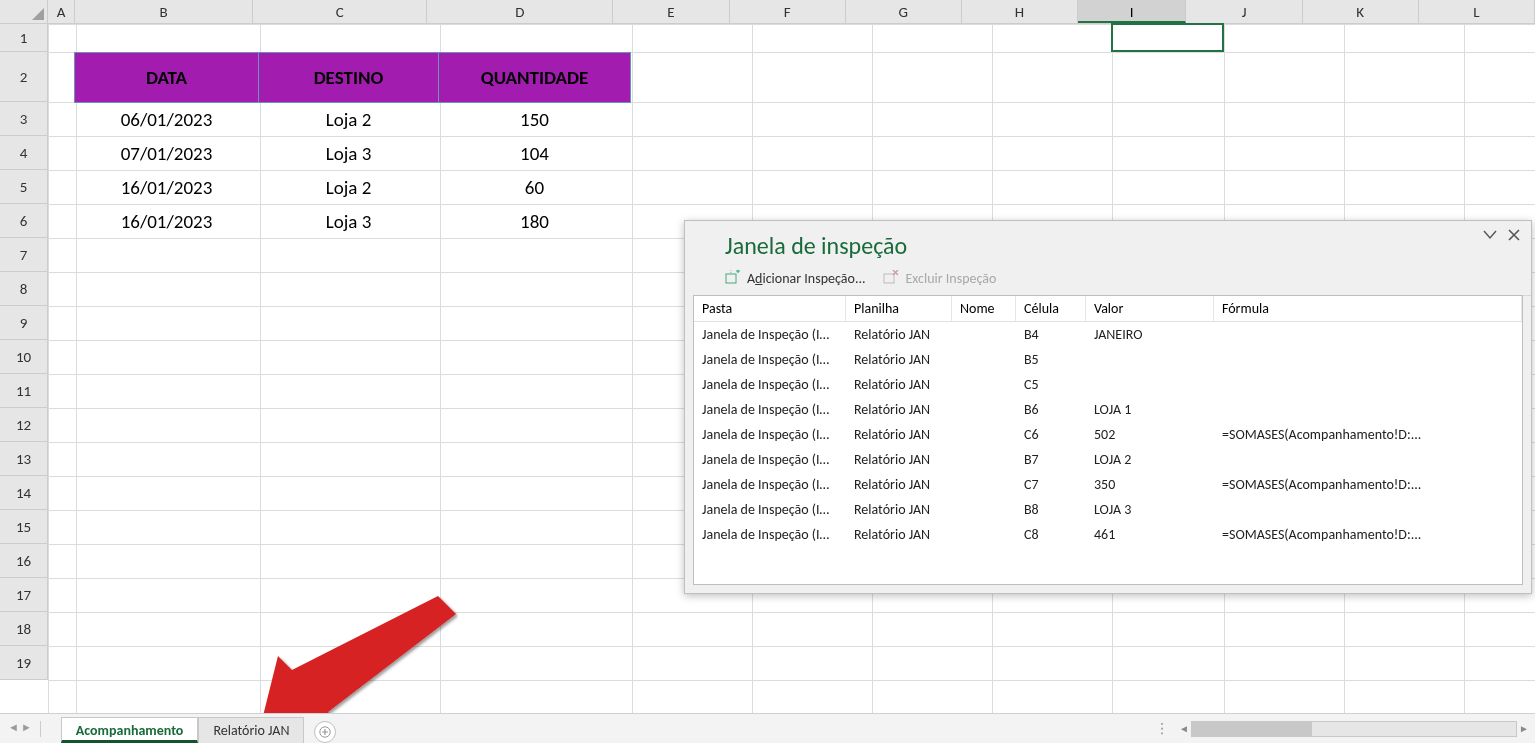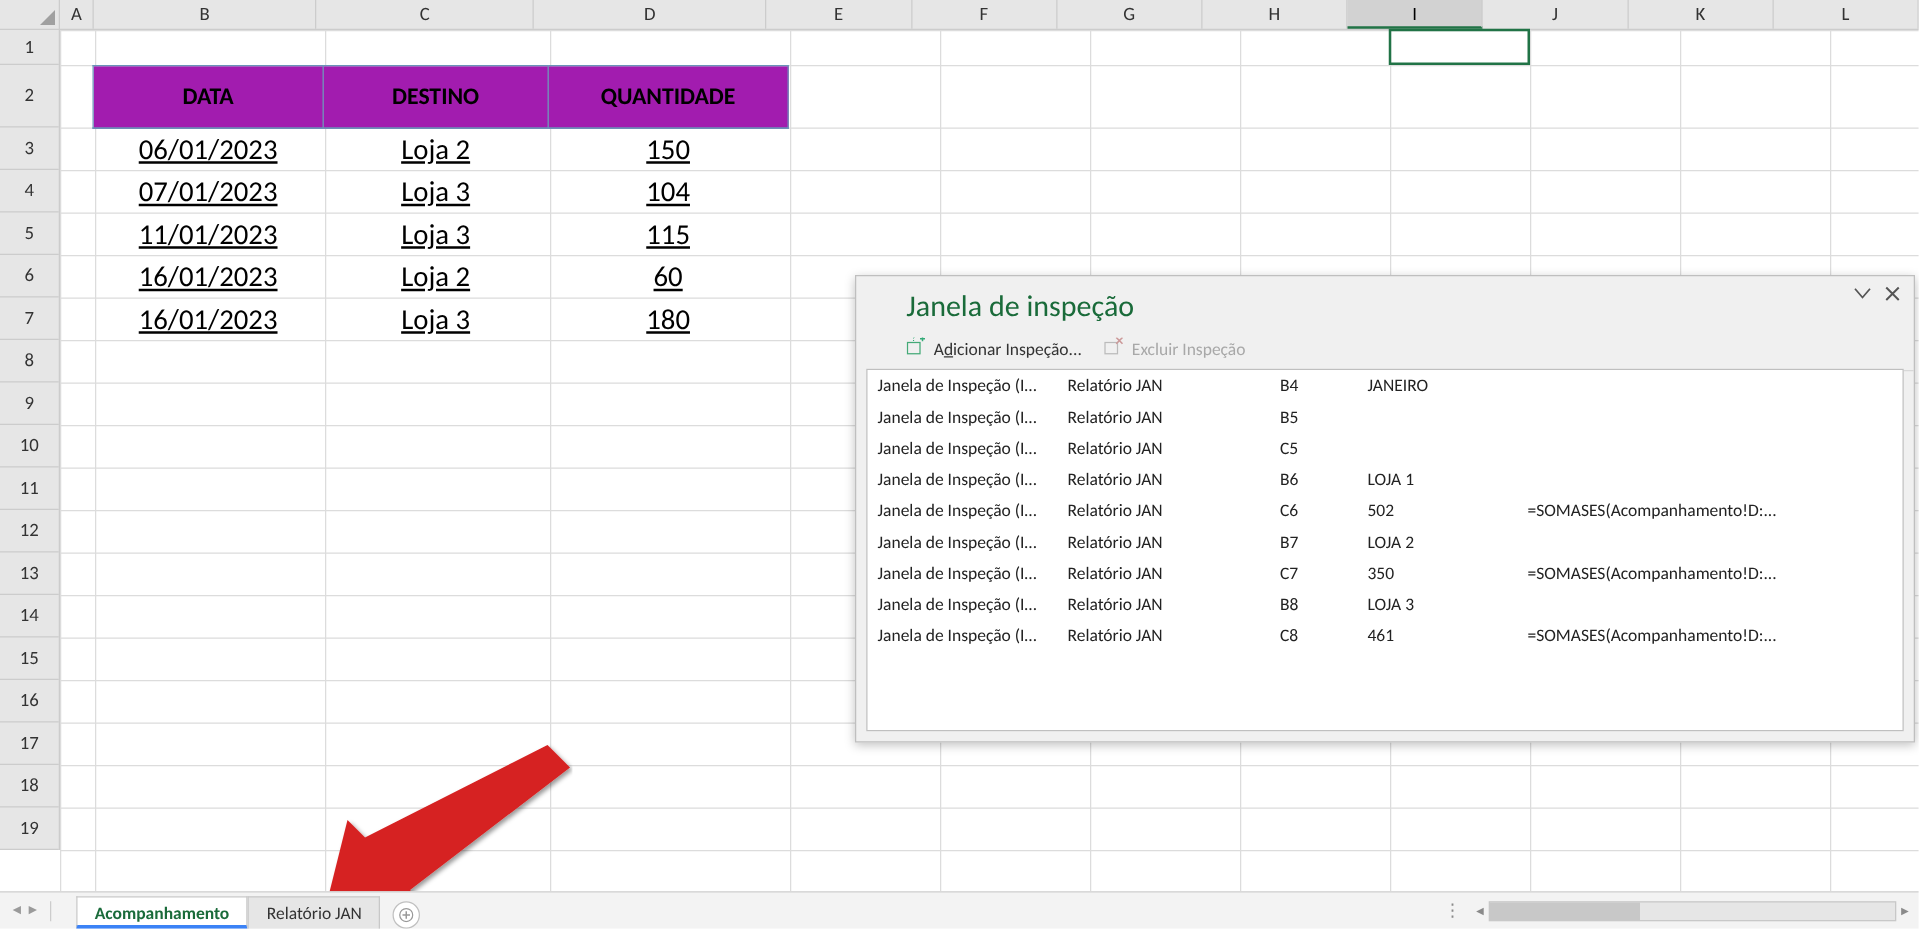--- a/index.html
+++ b/index.html
@@ -95,25 +95,24 @@
   .data-table th {
     background: #a21caf;
     border: 1px solid #6a93b8;
     font-weight: bold;
     font-size: 19px;
     height: 50px;
     text-align:center;
     color:#000;
   }
   .data-table td {
-    font-size: 23px;
+    font-size: 19px;
     height: 34px;
     text-align: center;
     border: none;
-    text-decoration: underline;
   }
   .col-data { width: 184px; }
   .col-dest { width: 180px; }
   .col-qty  { width: 192px; }
 
   
   .active-cell-outline {
     position: absolute;
     border: 2px solid #217346;
     background: rgba(255,255,255,0);
@@ -204,21 +203,21 @@
     background:#e6e6e6;
     border:1px solid #c8c8c8;
     border-bottom:none;
     margin-right:0px;
     color:#333;
   }
   .sheet-tab.active {
     background:#ffffff;
     color:#1a6b3a;
     font-weight:bold;
-    border-bottom:3px solid #3b82f6;
+    border-bottom:3px solid #14532d;
   }
   .sheet-add {
     width:22px; height:22px;
     border:1px solid #c0c0c0;
     border-radius:50%;
     margin-left:10px;
     display:flex; align-items:center; justify-content:center;
     font-size:14px; color:#666; background:#fff;
   }
   .sheet-scroll {
@@ -330,25 +329,20 @@
     <tbody id="tableBody">
         <tr>
           <td class="col-data">06/01/2023</td>
           <td class="col-dest">Loja 2</td>
           <td class="col-qty">150</td>
         </tr>
         <tr>
           <td class="col-data">07/01/2023</td>
           <td class="col-dest">Loja 3</td>
           <td class="col-qty">104</td>
-        </tr>
-        <tr>
-          <td class="col-data">11/01/2023</td>
-          <td class="col-dest">Loja 3</td>
-          <td class="col-qty">115</td>
         </tr>
         <tr>
           <td class="col-data">16/01/2023</td>
           <td class="col-dest">Loja 2</td>
           <td class="col-qty">60</td>
         </tr>
         <tr>
           <td class="col-data">16/01/2023</td>
           <td class="col-dest">Loja 3</td>
           <td class="col-qty">180</td>
@@ -385,20 +379,28 @@
         <span class="tb-icon">
           <svg width="16" height="14" viewBox="0 0 16 14">
               <rect x="1" y="4" width="10" height="9" fill="none" stroke="#bbb" stroke-width="1"></rect>
               <path d="M10 0 L15 5 M15 0 L10 5" stroke="#c99" stroke-width="1.3"></path>
             </svg>
         </span>
         <span>Excluir Inspeção</span>
       </div>
     </div>
     <div class="watch-list">
+      <div class="watch-head">
+        <div class="wc wc-pasta">Pasta</div>
+        <div class="wc wc-plan">Planilha</div>
+        <div class="wc wc-nome">Nome</div>
+        <div class="wc wc-celula">Célula</div>
+        <div class="wc wc-valor">Valor</div>
+        <div class="wc wc-formula">Fórmula</div>
+      </div>
       <div id="watchBody">
           <div class="watch-row">
             <div class="wc wc-pasta">Janela de Inspeção (IN...</div>
             <div class="wc wc-plan">Relatório JAN</div>
             <div class="wc wc-nome"></div>
             <div class="wc wc-celula">B4</div>
             <div class="wc wc-valor">JANEIRO</div>
             <div class="wc wc-formula"></div>
           </div>
           <div class="watch-row">

